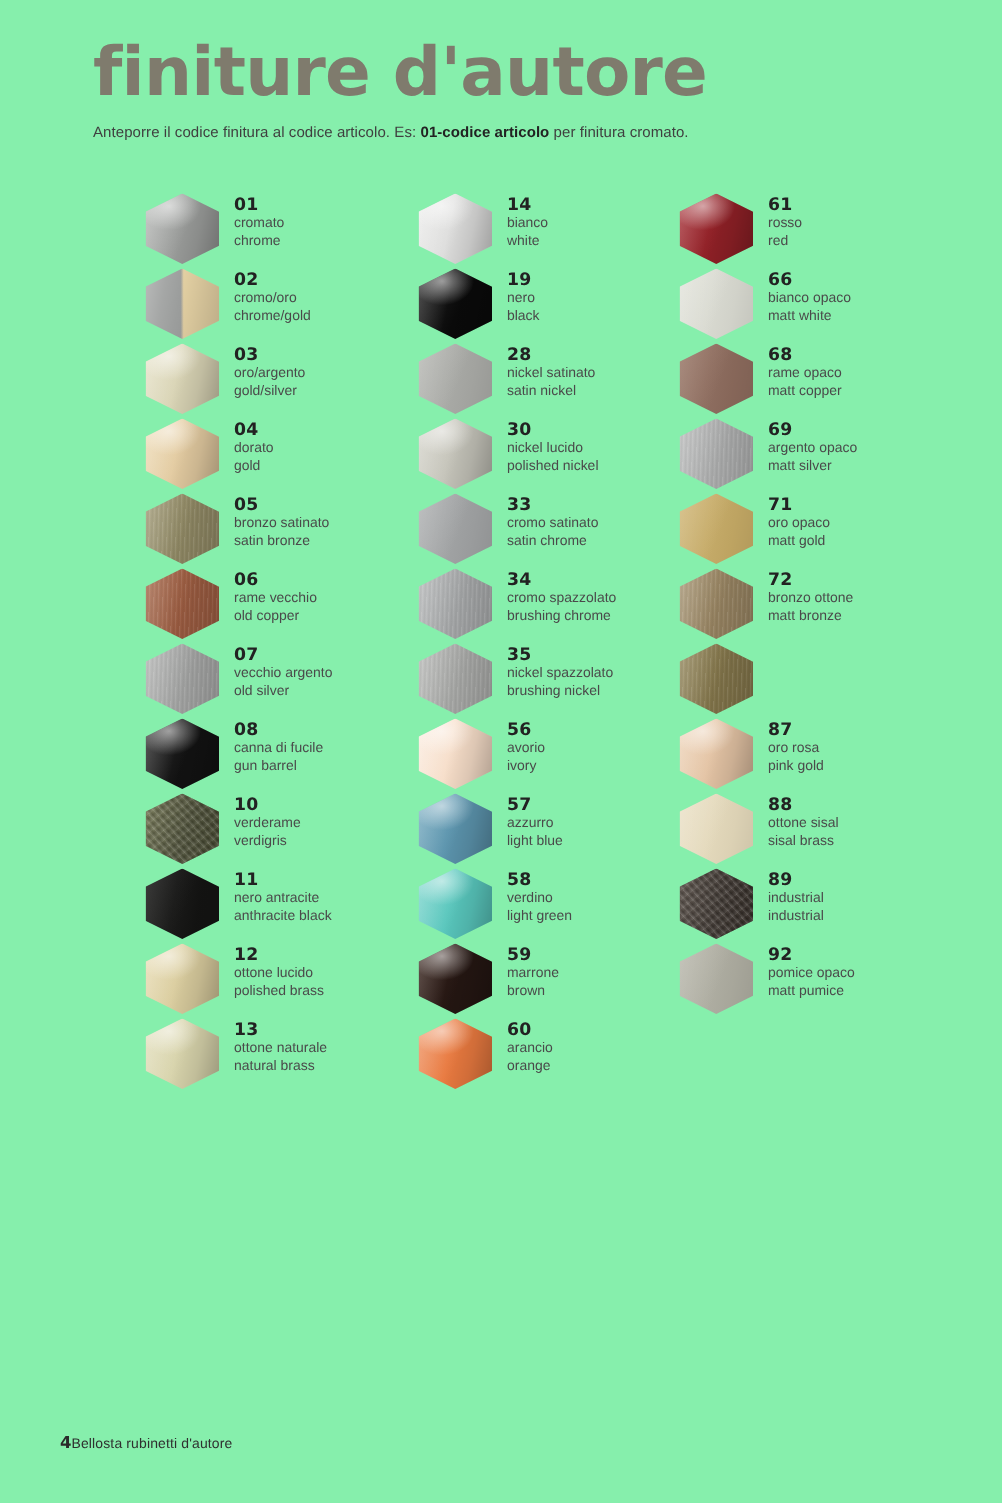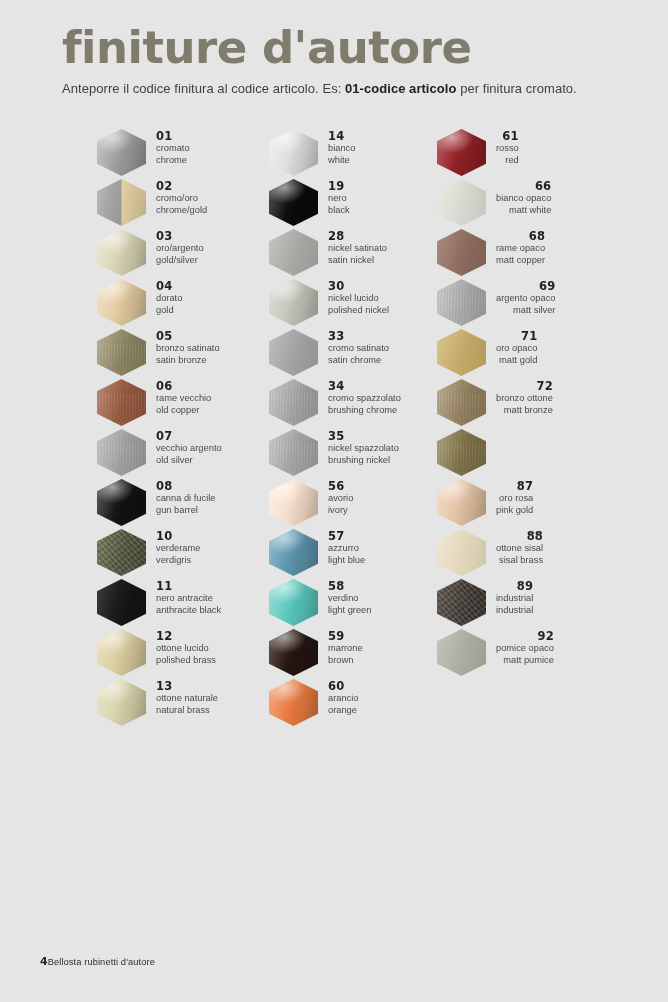--- a/index.html
+++ b/index.html
@@ -12,42 +12,42 @@
     height: 1002px;
     font-family: "Liberation Sans", sans-serif;
     color: #3a3a3a;
     position: relative;
     overflow: hidden;
   }
 
   .page {
     position: absolute;
     inset: 0;
-    background: #e5e5e5;
+    background: #86efac;
   }
 
   
   .header {
     position: absolute;
     left: 62px;
     top: 22px;
     width: 560px;
   }
   .page-title {
     font-size: 45px;
     line-height: 52px;
     font-weight: bold;
     letter-spacing: -0.5px;
     color: #7f7b6d;
     margin: 0;
     font-family: "DejaVu Sans", sans-serif;
   }
   .subtitle {
     margin: 9px 0 0 0;
-    font-size: 13px;
+    font-size: 10px;
     line-height: 11px;
     color: #3f3f3f;
     letter-spacing: 0.05px;
   }
   .subtitle .em {
     font-weight: bold;
     color: #222222;
   }
 
   
@@ -56,22 +56,22 @@
     left: 0;
     top: 128px;
     width: 668px;
   }
   .column {
     position: absolute;
     top: 0;
     width: 180px;
   }
   .col-0 { left: 60px; }
-  .col-1 { left: 232px; }
-  .col-2 { left: 400px; text-align: right; }
+  .col-1 { left: 242px; }
+  .col-2 { left: 416px; }
 
   .finish-item {
     position: relative;
     height: 50px;
     display: flex;
     align-items: flex-start;
     padding-left: 37px;
   }
 
   .swatch {

